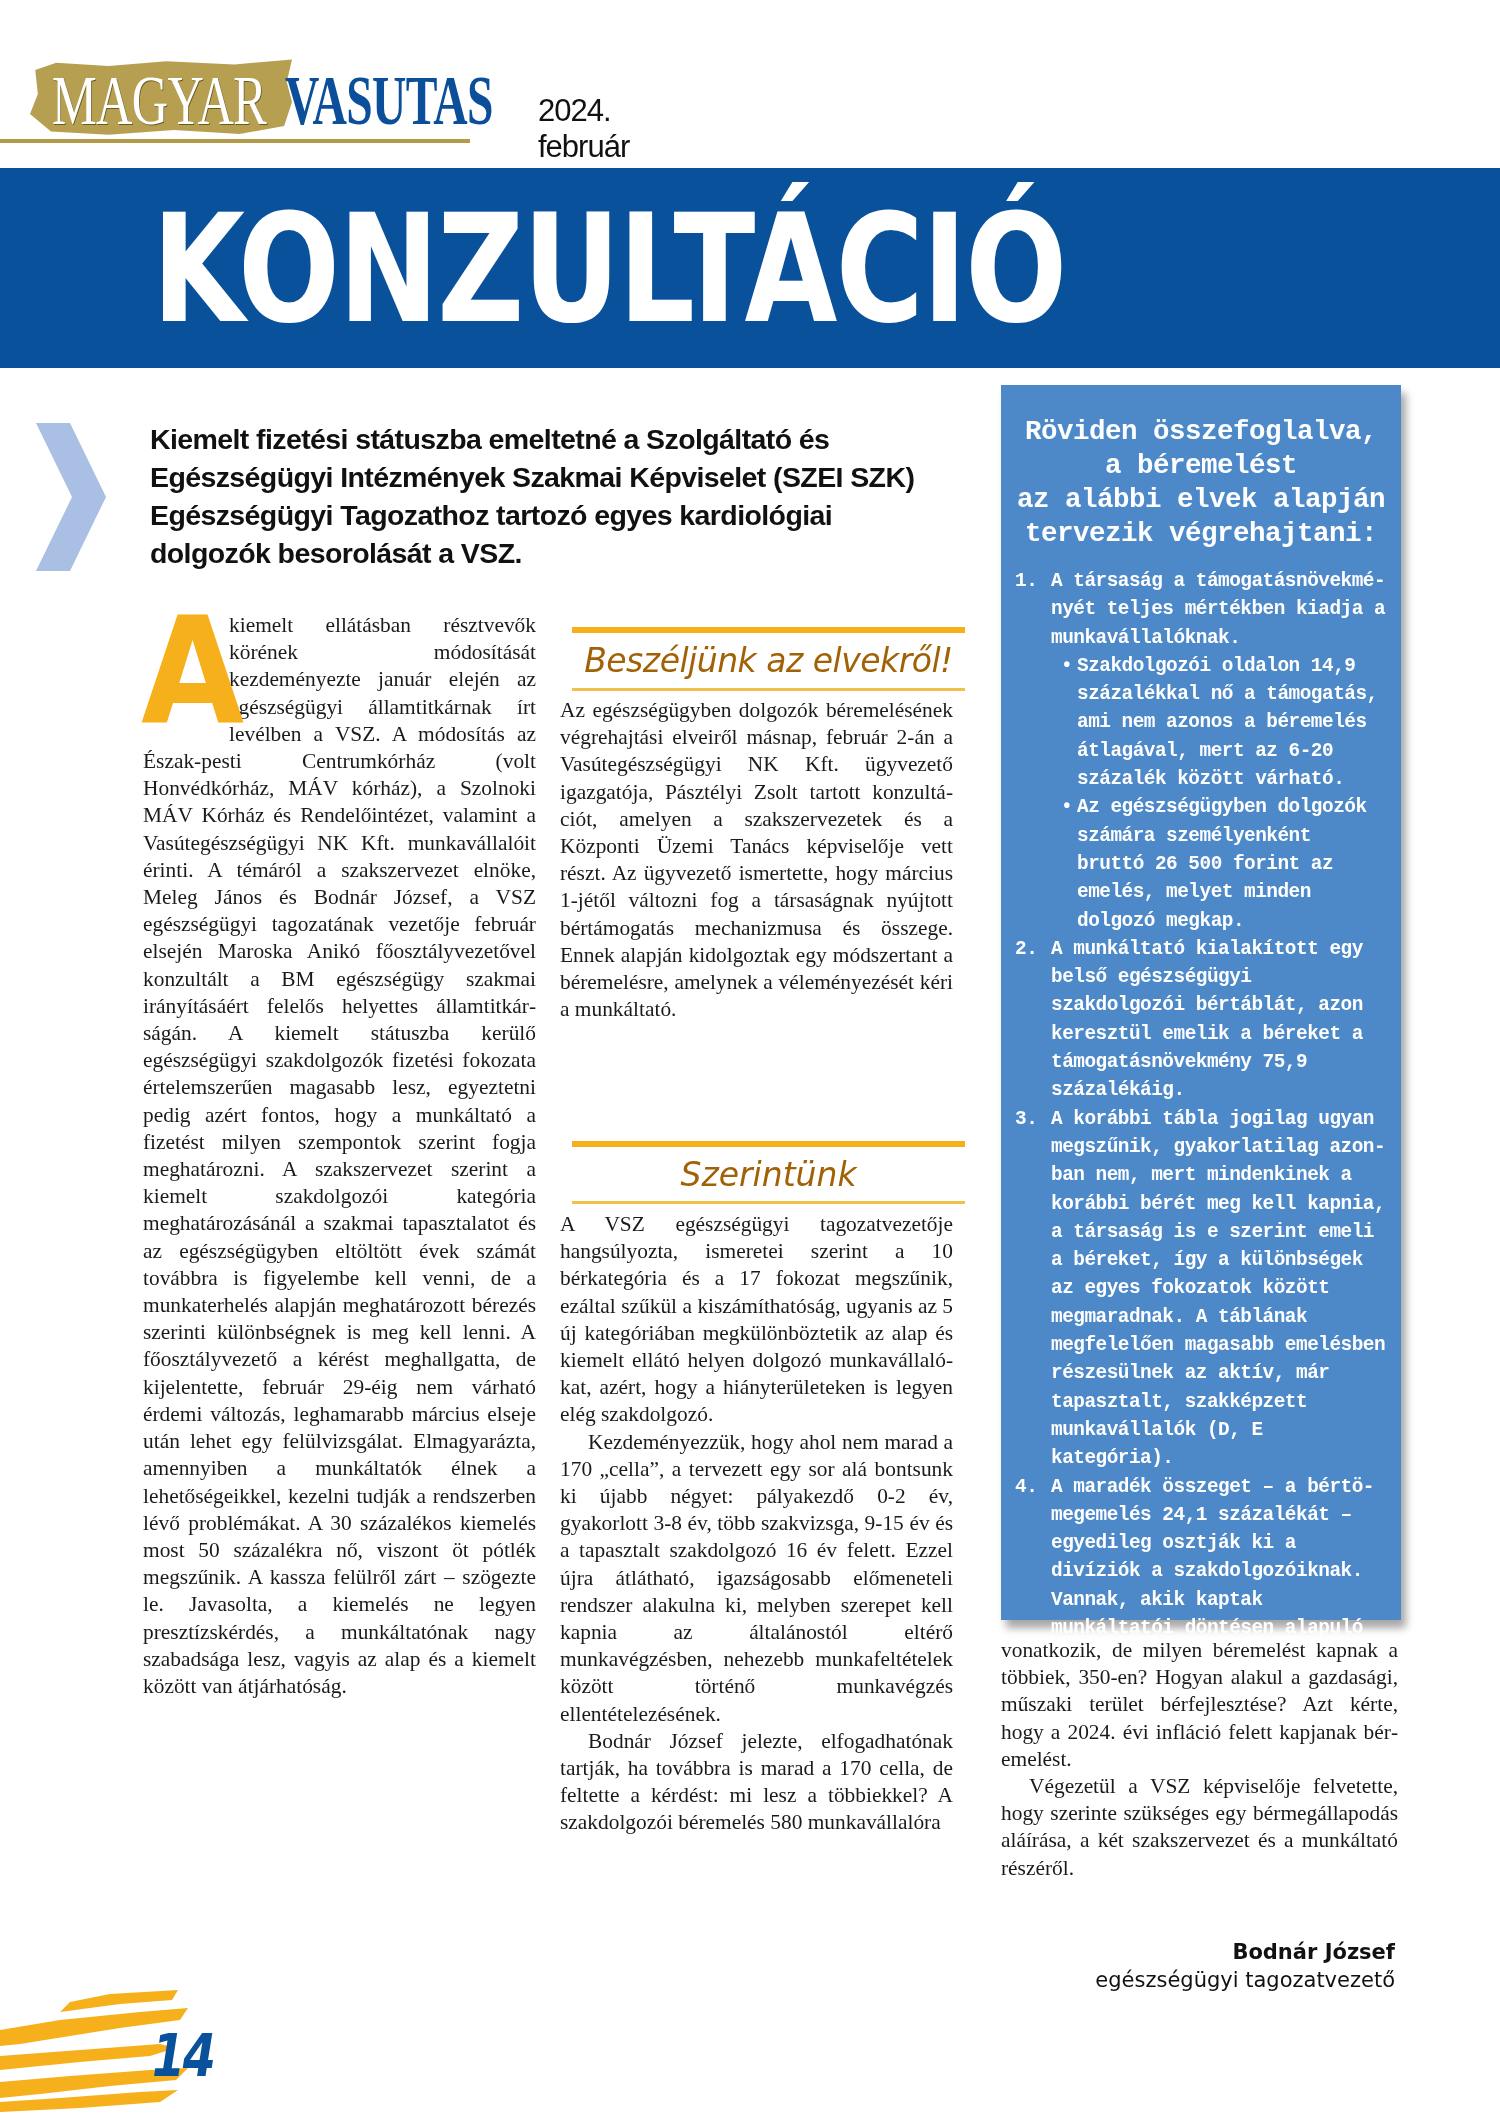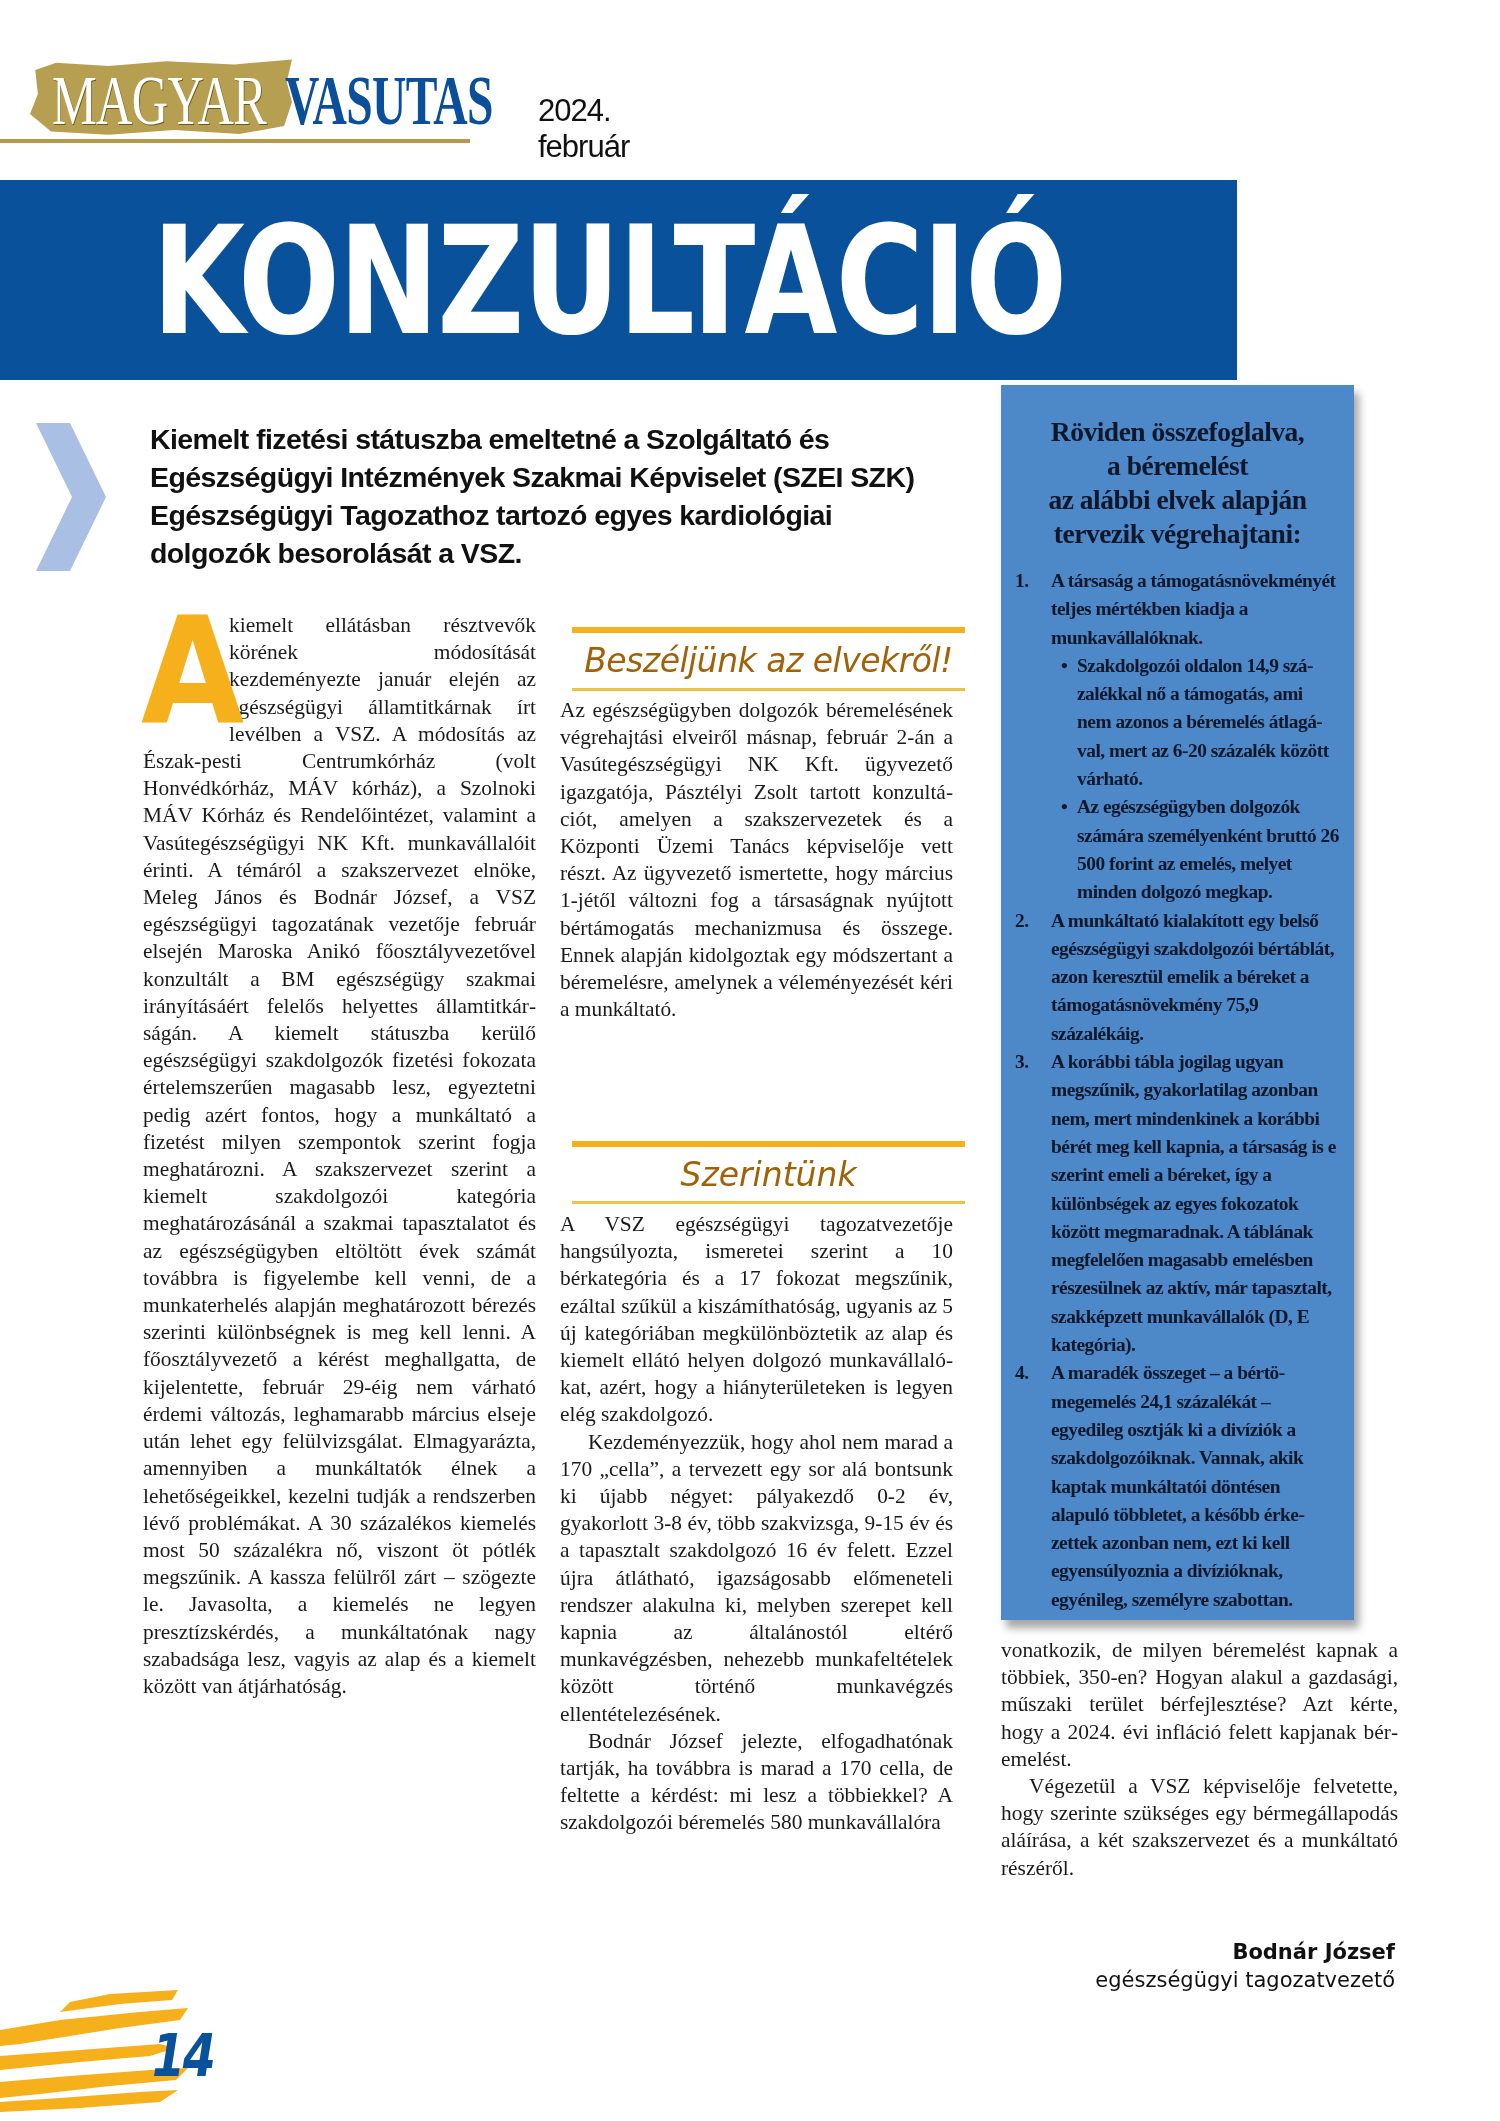--- a/index.html
+++ b/index.html
@@ -11,21 +11,21 @@
   .brush { position: absolute; left: 30px; top: 3px; width: 262px; height: 80px; background: #b39a48;
            clip-path: polygon(2% 15%, 10% 6%, 30% 10%, 52% 4%, 78% 8%, 100% 2%, 98% 30%, 100% 55%, 97% 85%, 80% 95%, 55% 90%, 30% 96%, 8% 92%, 0% 70%, 3% 45%); opacity: 0.95; }
   .logo-magyar { position: absolute; left: 52px; top: 6px; font-family: "Liberation Serif", serif; font-size: 70px; line-height: 80px;
                  color: #ffffff; transform: scaleX(0.72); transform-origin: left; letter-spacing: -1px; text-shadow: 1px 1px 0 #6b5a20; }
   .logo-vasutas { position: absolute; left: 285px; top: 6px; font-family: "Liberation Serif", serif; font-weight: bold; font-size: 70px; line-height: 80px;
                   color: #0b4e9a; transform: scaleX(0.68); transform-origin: left; letter-spacing: -1px; }
   .logo-date { position: absolute; left: 495px; top: 38px; font-family: "Liberation Sans", sans-serif; font-size: 31px; color: #111; letter-spacing: -1px; margin-left: 43px; }
   .masthead-rule { position: absolute; left: 0; top: 84px; width: 470px; height: 4px; background: #b39a48; }
 
   
-  .banner { position: absolute; left: 0; top: 180px; width: 1237px; height: 200px; background: #0a519b; }
+  .banner { position: absolute; left: 0; top: 168px; width: 1500px; height: 200px; background: #0a519b; }
   .banner-title { position: absolute; left: 152px; top: 6px; font-family: "DejaVu Sans", sans-serif; font-weight: bold; font-size: 150px; line-height: 190px;
                   color: #ffffff; transform: scaleX(0.80); transform-origin: left; letter-spacing: -2px; white-space: nowrap; }
 
   
   .chevron { position: absolute; left: 36px; top: 423px; width: 70px; height: 148px; }
   .lead { position: absolute; left: 150px; top: 420px; width: 780px; font-family: "Liberation Sans", sans-serif; font-weight: bold;
           font-size: 28.5px; line-height: 38px; color: #111; letter-spacing: -0.6px; }
 
   
   .col { position: absolute; font-family: "Liberation Serif", serif; font-size: 21.4px; line-height: 27.2px; text-align: justify; color: #1a1a1a; hyphens: manual; }
@@ -35,22 +35,22 @@
   .dropcap { float: left; font-family: "DejaVu Sans", sans-serif; font-weight: bold; font-size: 148px; line-height: 112px; color: #f6b01c;
              margin: 4px 10px 0 -2px; height: 108px; transform: scaleX(0.9); transform-origin: left; width: 78px; }
 
   .col-mid { left: 560px; width: 393px; }
   .section-head { position: absolute; left: 572px; width: 393px; text-align: center; font-family: "DejaVu Sans", sans-serif; font-weight: normal;
                   font-style: italic; color: #a16207; }
   .rule-thick { position: absolute; left: 572px; width: 393px; height: 6px; background: #f6b01c; }
   .rule-thin { position: absolute; left: 572px; width: 393px; height: 3px; background: #f0c14a; }
 
   
-  .sidebox { position: absolute; left: 1001px; top: 385px; width: 353px; height: 1235px; background: #4d88c9;
-             box-shadow: 5px 8px 8px rgba(0,0,0,0.35); color: #0f172a; font-family: Liberation Serif, serif; }
+  .sidebox { position: absolute; left: 1001px; top: 385px; width: 400px; height: 1235px; background: #4d88c9;
+             box-shadow: 5px 8px 8px rgba(0,0,0,0.35); color: #ffffff; font-family: Liberation Mono, monospace; }
   .sidebox-title { text-align: center; font-weight: bold; font-size: 27.5px; line-height: 34px; margin-top: 30px; padding: 0 12px; letter-spacing: -0.5px; }
   .sidebox-title span { display: block; }
   .sidebox-list { margin-top: 16px; padding: 0 14px 0 12px; font-weight: bold; font-size: 19.4px; line-height: 28.3px; letter-spacing: -0.5px; }
   .sb-item { position: relative; padding-left: 38px; }
   .sb-num { position: absolute; left: 2px; top: 0; }
   .sb-bullet { position: relative; padding-left: 14px; margin-left: 12px; }
   .sb-bullet-dot { position: absolute; left: -2px; top: 0; }
 
   .col-right { left: 1001px; top: 1637px; width: 397px; }
   .signature { position: absolute; left: 1001px; top: 1938px; width: 394px; text-align: right; font-family: "DejaVu Sans", sans-serif; color: #111; }

